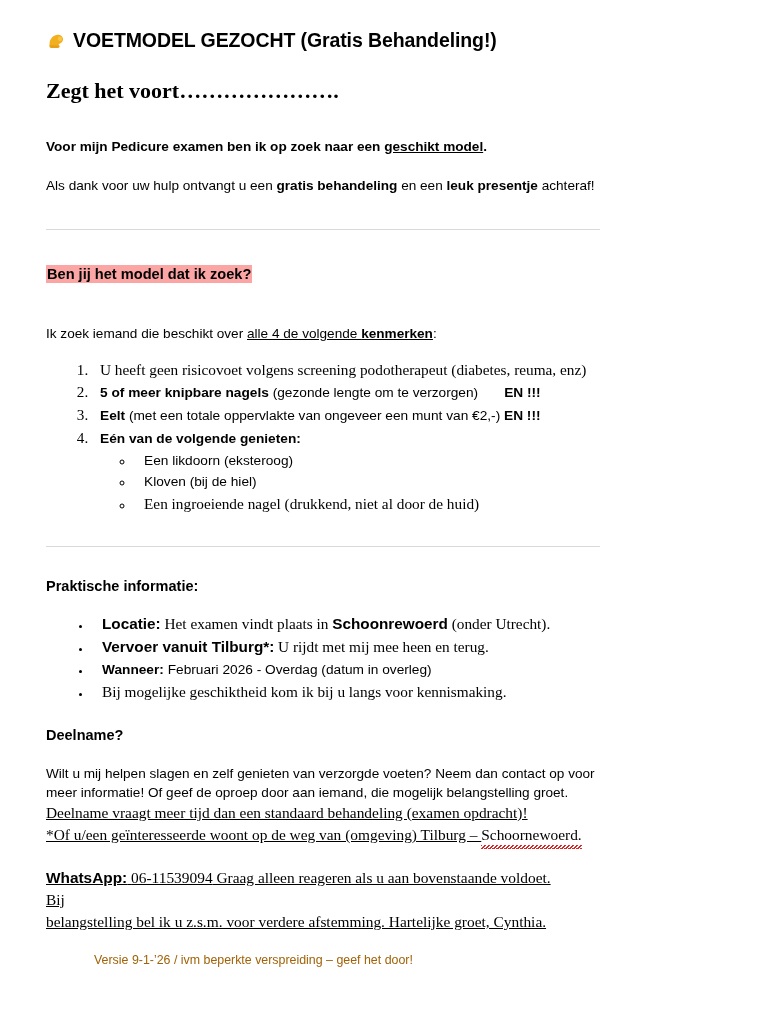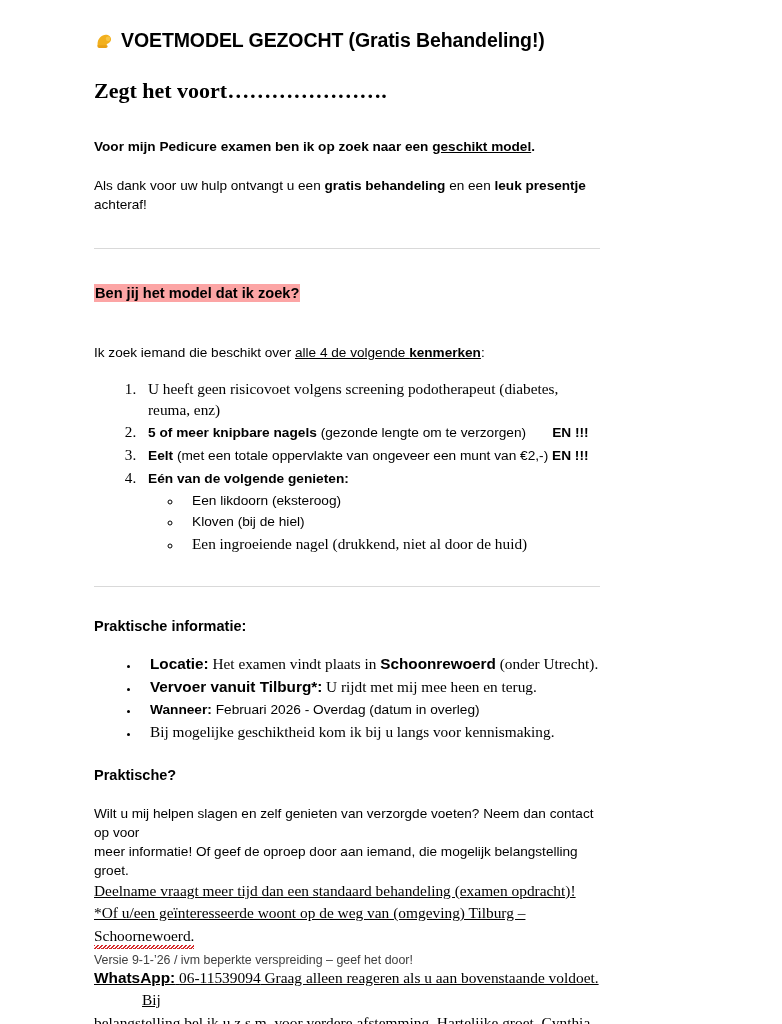--- a/index.html
+++ b/index.html
@@ -15,21 +15,21 @@
     overflow: hidden;
     position: relative;
   }
   .page {
     position: absolute;
     left: 0; top: 0;
     width: 692px;
     height: 1024px;
     background: #ffffff;
     box-sizing: border-box;
-    padding: 28px 92px 0 94px;
+    padding: 28px 92px 0 46px;
   }
   .sans  { font-family: "Liberation Sans", sans-serif; text-align: right; }
   b, strong { font-weight: bold; }
   .u  { text-decoration: underline; }
   .hl { background-color: #fca5a5; }
 
   
   .doc-title {
     font-family: "Liberation Sans", sans-serif;
     font-size: 19.5px;
@@ -185,21 +185,21 @@
     background-size: 4px 4px;
   }
 
   
   .footer {
     position: absolute;
     left: 94px;
     top: 952px;
     font-family: "Liberation Sans", sans-serif;
     font-size: 12.4px;
-    color: #404040;
+    color: #a16207;
     line-height: 1.3;
     white-space: nowrap;
   }
 </style>
 </head>
 <body>
 
 <div class="page">
 
   <div class="doc-title">
@@ -287,21 +287,21 @@
     <li class="li-sans">
       <b>Wanneer:</b><span> Februari 2026 - Overdag (datum in overleg)</span>
     </li>
     <li class="li-serif">
       <span>Bij mogelijke geschiktheid kom ik bij u langs voor kennismaking.</span>
     </li>
   </ul>
 
   <div class="sp-22"></div>
 
-  <div class="h-sans-bold">Praktische?</div>
+  <div class="h-sans-bold">Deelname?</div>
 
   <div class="sp-18"></div>
 
   <p class="p-sans">Wilt u mij helpen slagen en zelf genieten van verzorgde voeten? Neem dan contact  op voor</p>
   <p class="p-sans">meer informatie! Of geef de oproep door aan iemand, die mogelijk belangstelling groet.</p>
   <p class="p-serif">Deelname vraagt meer tijd dan een standaard behandeling (examen opdracht)!</p>
   <p class="p-serif">
     <span>*Of u/een geïnteresseerde woont op de weg van (omgeving) Tilburg – </span><span class="squiggle"><span>Schoornewoerd.</span></span>
   </p>
 

